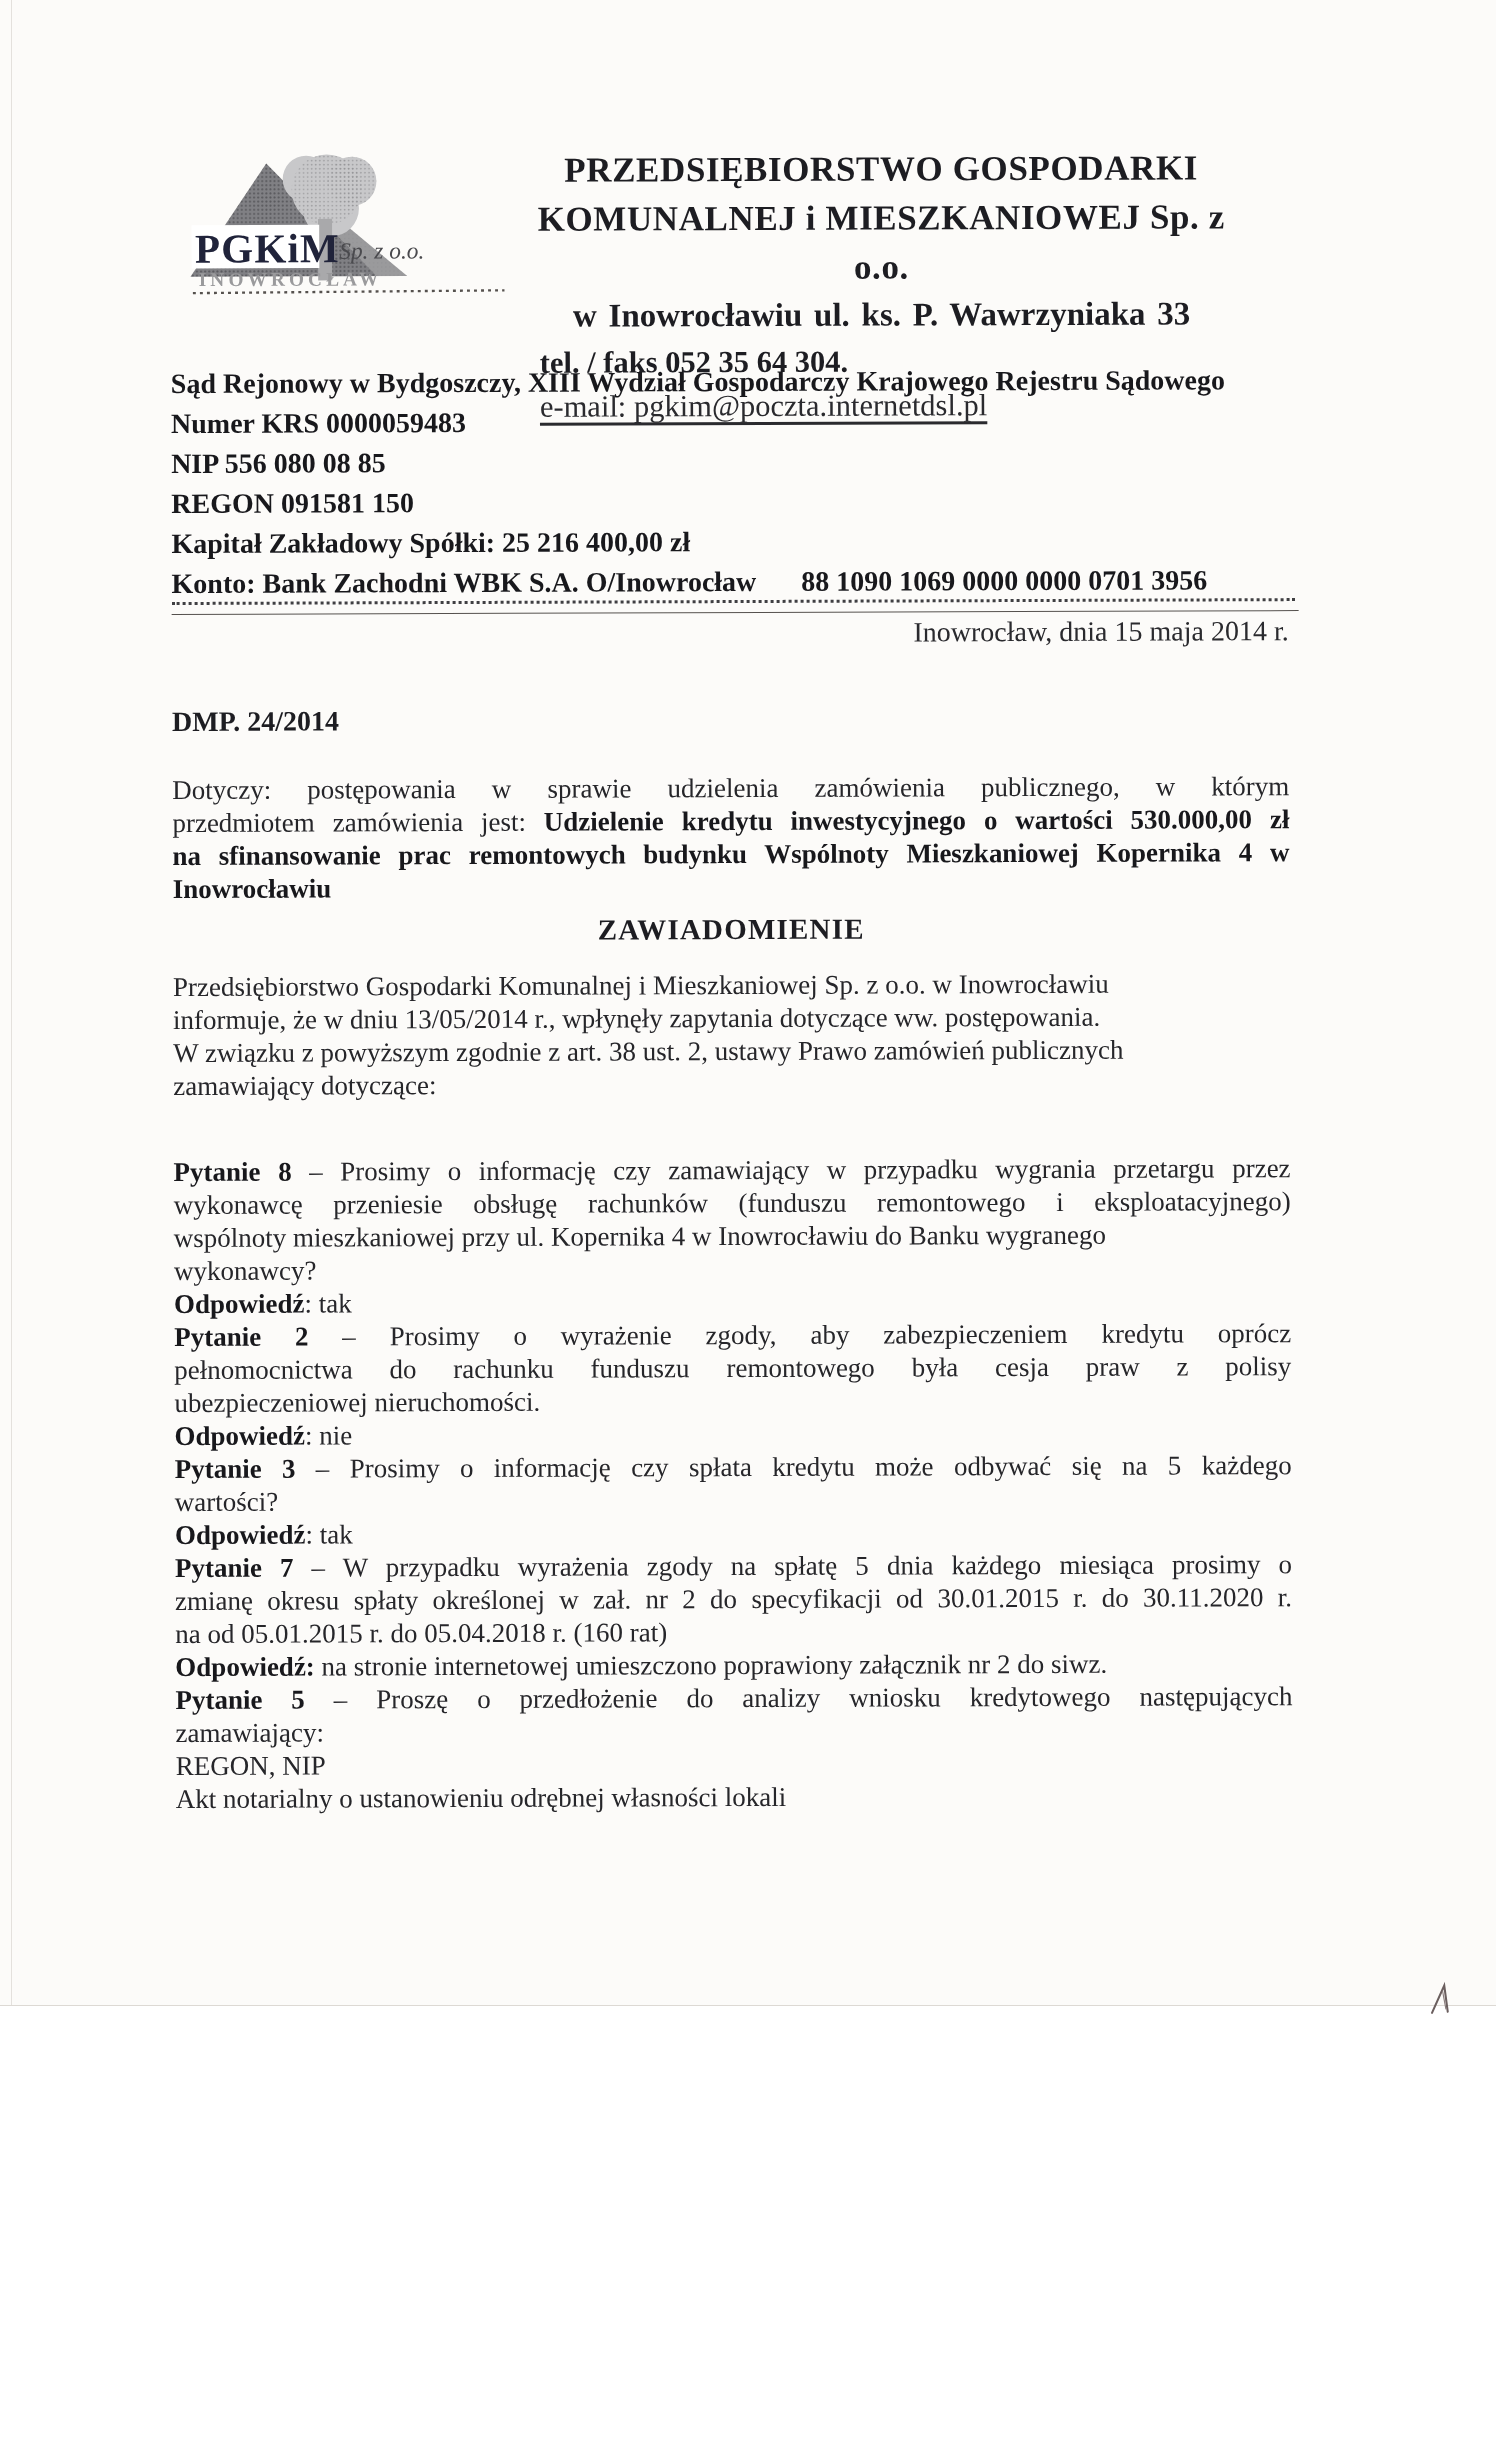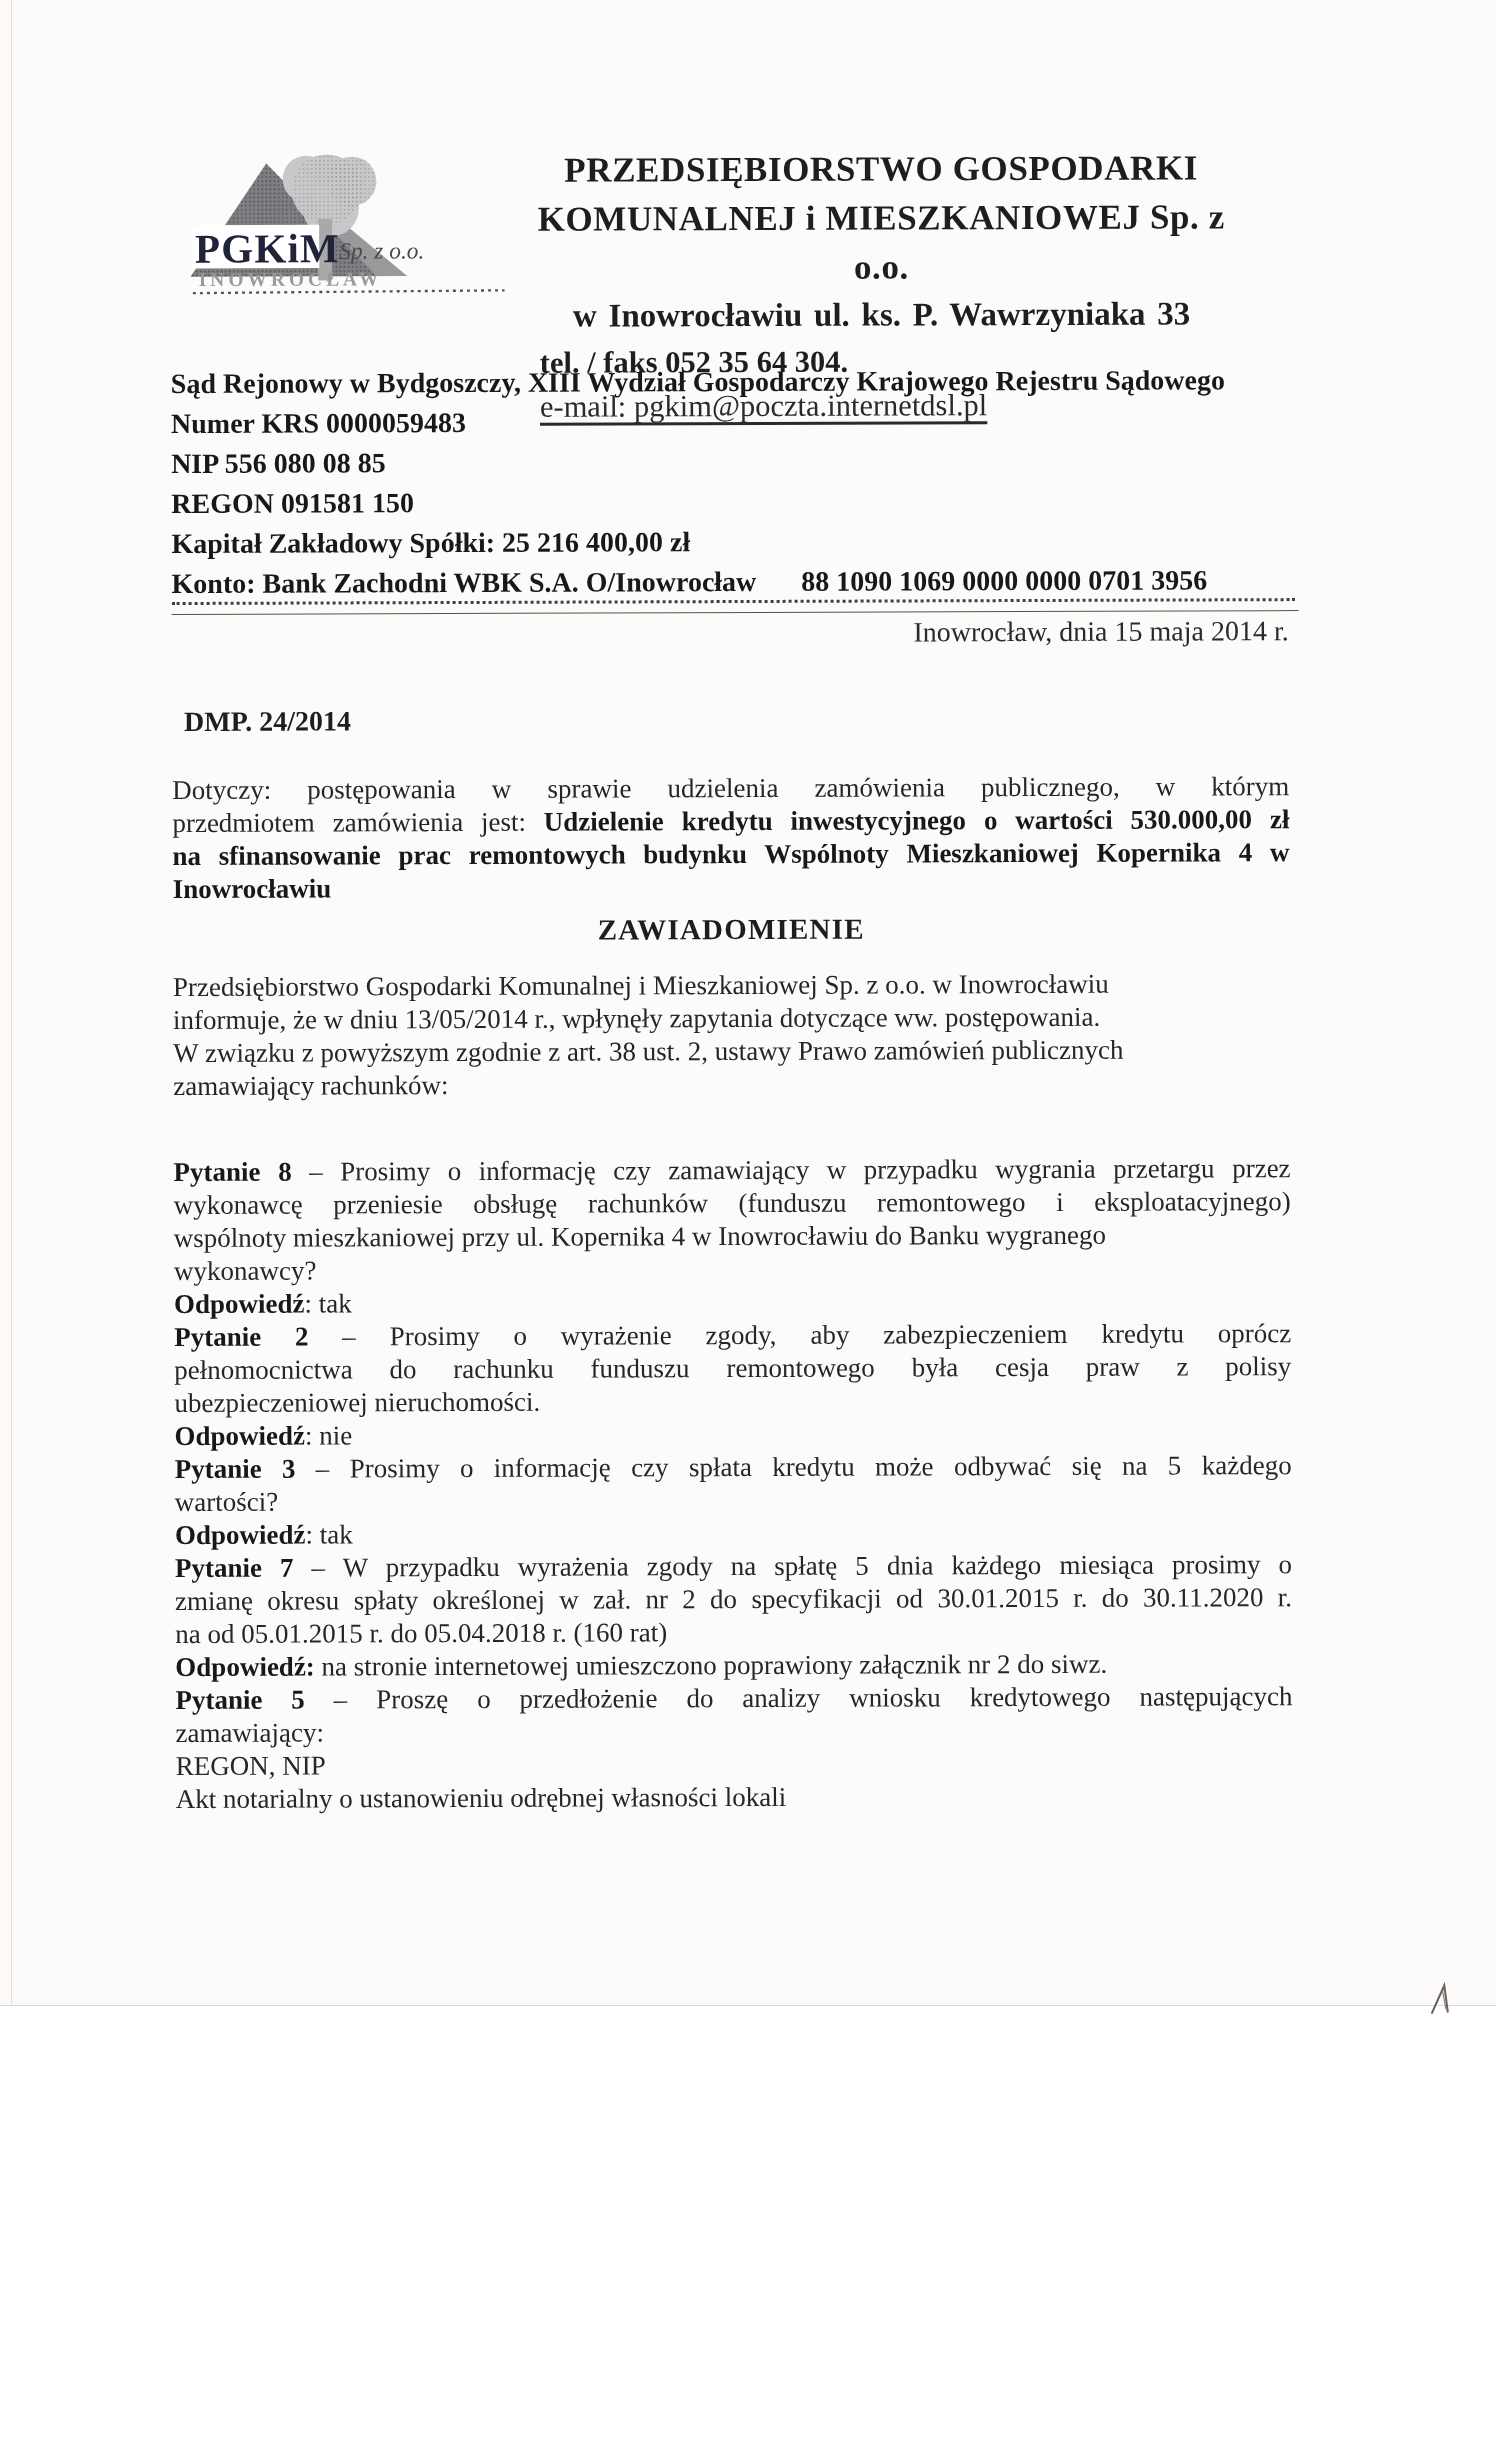--- a/index.html
+++ b/index.html
@@ -33,21 +33,21 @@
   .lh-5{font-size:30.5px;text-align:left;padding-left:33px;color:#2a2a2e;line-height:43px;text-decoration:underline;text-underline-offset:5.9px;}
   
   .company-info{position:absolute;left:173px;top:362px;width:1129px;
     font-size:28px;font-weight:bold;color:#1b1b1e;}
   .company-info .tline{line-height:40px;}
   
   .rule-dotted{position:absolute;left:173px;top:600px;width:1123px;border-top:3.5px dotted #3f3f42;}
   .rule-solid{position:absolute;left:173px;top:612px;width:1127px;border-top:1.8px solid #55514e;}
   
   .date-line{position:absolute;left:173px;top:617px;width:1117px;text-align:right;font-size:28px;color:#2a2a2e;}
-  .ref-number{position:absolute;left:185px;top:704px;font-size:28px;font-weight:bold;color:#1d1d22;}
+  .ref-number{position:absolute;left:173px;top:704px;font-size:28px;font-weight:bold;color:#1d1d22;}
   
   .subject{position:absolute;left:173px;top:772px;width:1117px;font-size:27px;}
   .subject .tline{line-height:33px;}
   .notice-title{position:absolute;left:173px;top:913px;width:1117px;text-align:center;
     font-size:29px;font-weight:bold;letter-spacing:1.2px;color:#1d1d22;}
   .intro{position:absolute;left:173px;top:969px;width:1117px;font-size:27px;}
   .intro .tline{line-height:33px;}
   .qa-section{position:absolute;left:173px;top:1154px;width:1117px;font-size:27px;}
   .qa-section .tline{line-height:33px;}
   
@@ -133,21 +133,21 @@
       <div class="tline just"><span class="b">na sfinansowanie prac remontowych budynku Wspólnoty Mieszkaniowej Kopernika 4 w</span></div>
       <div class="tline"><span class="b">Inowrocławiu</span></div>
     </div>
 
   <div class="notice-title">ZAWIADOMIENIE</div>
 
   <div class="intro">
       <div class="tline"><span>Przedsiębiorstwo Gospodarki Komunalnej i Mieszkaniowej Sp. z o.o. w Inowrocławiu</span></div>
       <div class="tline"><span>informuje, że w dniu 13/05/2014 r., wpłynęły zapytania dotyczące ww. postępowania.</span></div>
       <div class="tline"><span>W związku z powyższym zgodnie z art. 38 ust. 2, ustawy Prawo zamówień publicznych</span></div>
-      <div class="tline"><span>zamawiający rachunków:</span></div>
+      <div class="tline"><span>zamawiający dotyczące:</span></div>
     </div>
 
   <div class="qa-section">
       <div class="tline just"><span class="b">Pytanie 8</span><span> – Prosimy o informację czy zamawiający w przypadku wygrania przetargu przez</span></div>
       <div class="tline just"><span>wykonawcę przeniesie obsługę rachunków (funduszu remontowego i eksploatacyjnego)</span></div>
       <div class="tline"><span>wspólnoty mieszkaniowej przy ul. Kopernika 4 w Inowrocławiu do Banku wygranego</span></div>
       <div class="tline"><span>wykonawcy?</span></div>
       <div class="tline"><span class="b">Odpowiedź</span><span>: tak</span></div>
       <div class="tline just"><span class="b">Pytanie 2</span><span> – Prosimy o wyrażenie zgody, aby zabezpieczeniem kredytu oprócz</span></div>
       <div class="tline just"><span>pełnomocnictwa do rachunku funduszu remontowego była cesja praw z polisy</span></div>

